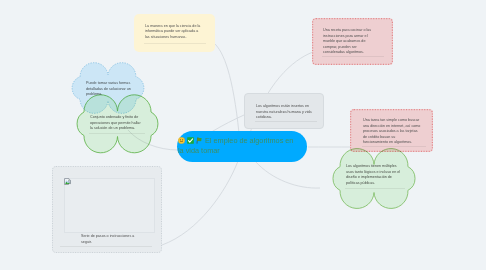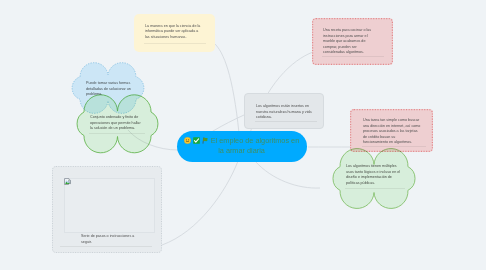--- a/index.html
+++ b/index.html
@@ -6,21 +6,21 @@
   html,body{margin:0;padding:0;}
   body{width:486px;height:270px;overflow:hidden;background:#eff3f6;
        font-family:"Liberation Sans",sans-serif;}
   #stage{position:relative;width:486px;height:270px;background:#eff3f6;overflow:hidden;}
   svg.layer{position:absolute;left:0;top:0;width:486px;height:270px;pointer-events:none;}
   .node{position:absolute;box-sizing:border-box;}
   .txt{font-size:3.7px;line-height:1.5;color:#4e4e4e;}
   .rule{position:absolute;height:1px;background:rgba(90,90,90,0.10);}
 
   #central{left:177px;top:131px;width:130px;height:31px;background:#00aaff;border-radius:16px;}
-  #central .cwrap{position:absolute;left:1px;top:4.5px;width:127px;text-align:center;white-space:nowrap;
+  #central .cwrap{position:absolute;left:1px;top:4.5px;width:127px;text-align:left;white-space:nowrap;
      font-size:7.3px;line-height:1.48;color:#3e9065;}
   #central .ctext{font-size:7.3px;color:#3e9065;}
   .emoji{width:7.0px;height:7.0px;vertical-align:-1.1px;margin-right:2.0px;}
 </style>
 </head>
 <body>
 
 <div id="stage">
 
   <svg class="layer" viewBox="0 0 486 270">
@@ -105,17 +105,17 @@
         <ellipse cx="5.3" cy="6.4" rx="1.0" ry="1.5" fill="#4a3a12"></ellipse>
         <ellipse cx="10.7" cy="6.4" rx="1.0" ry="1.5" fill="#4a3a12"></ellipse>
         <rect x="4.6" y="10.2" width="6.8" height="1.2" rx="0.6" fill="#4a3a12"></rect>
       </svg><svg class="emoji" viewBox="0 0 16 16">
         <rect x="0.4" y="0.4" width="15.2" height="15.2" rx="1.2" fill="#19a83b"></rect>
         <path d="M3.4,8.2 L6.4,11.6 L12.8,4.3" stroke="#fff" stroke-width="2.4" fill="none" stroke-linecap="round" stroke-linejoin="round"></path>
       </svg><svg class="emoji" viewBox="0 0 16 16">
         <path d="M2.6,1.2 L4.2,1.6 L3.0,15.2 L1.4,14.8 Z" fill="#4a4a4a"></path>
         <path d="M3.4,2.0 C6.5,0.6 9.5,3.4 12.8,2.2 L12.0,9.4 C8.7,10.6 5.7,7.8 2.6,9.2 Z" fill="#3f9c3a"></path>
         <path d="M3.4,2.0 C5.0,1.3 6.6,1.8 8.2,2.6 L7.4,9.9 C5.8,9.1 4.2,8.6 2.6,9.2 Z" fill="#5d8f2e"></path>
-      </svg><span class="ctext">El empleo de algoritmos en</span><br><span class="ctext">la armar diaria</span>
+      </svg><span class="ctext">El empleo de algoritmos en</span><br><span class="ctext">la vida tomar</span>
     </div>
   </div>
 
 </div>
 
 </body></html>

